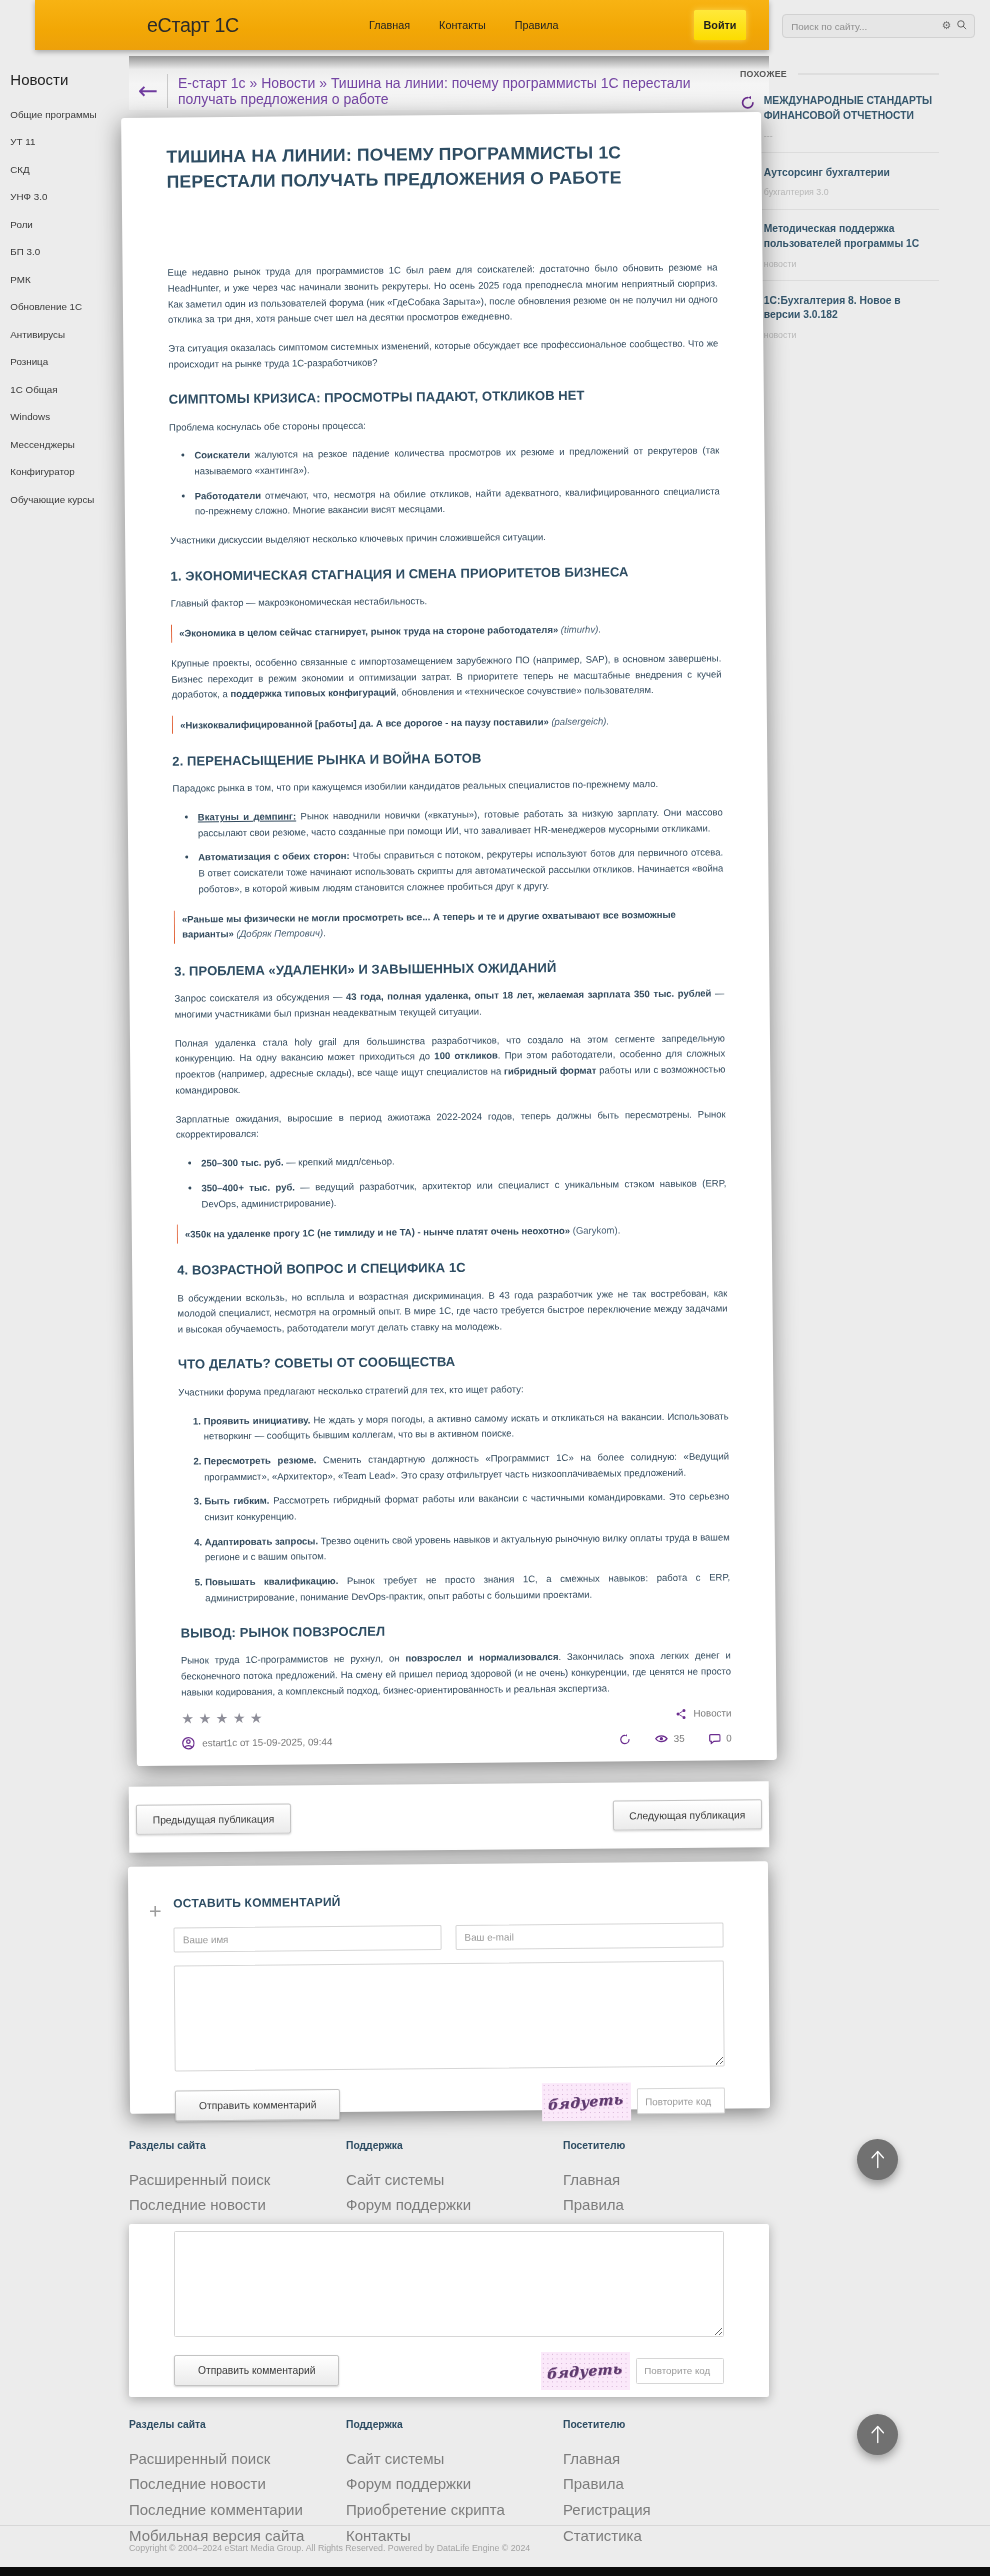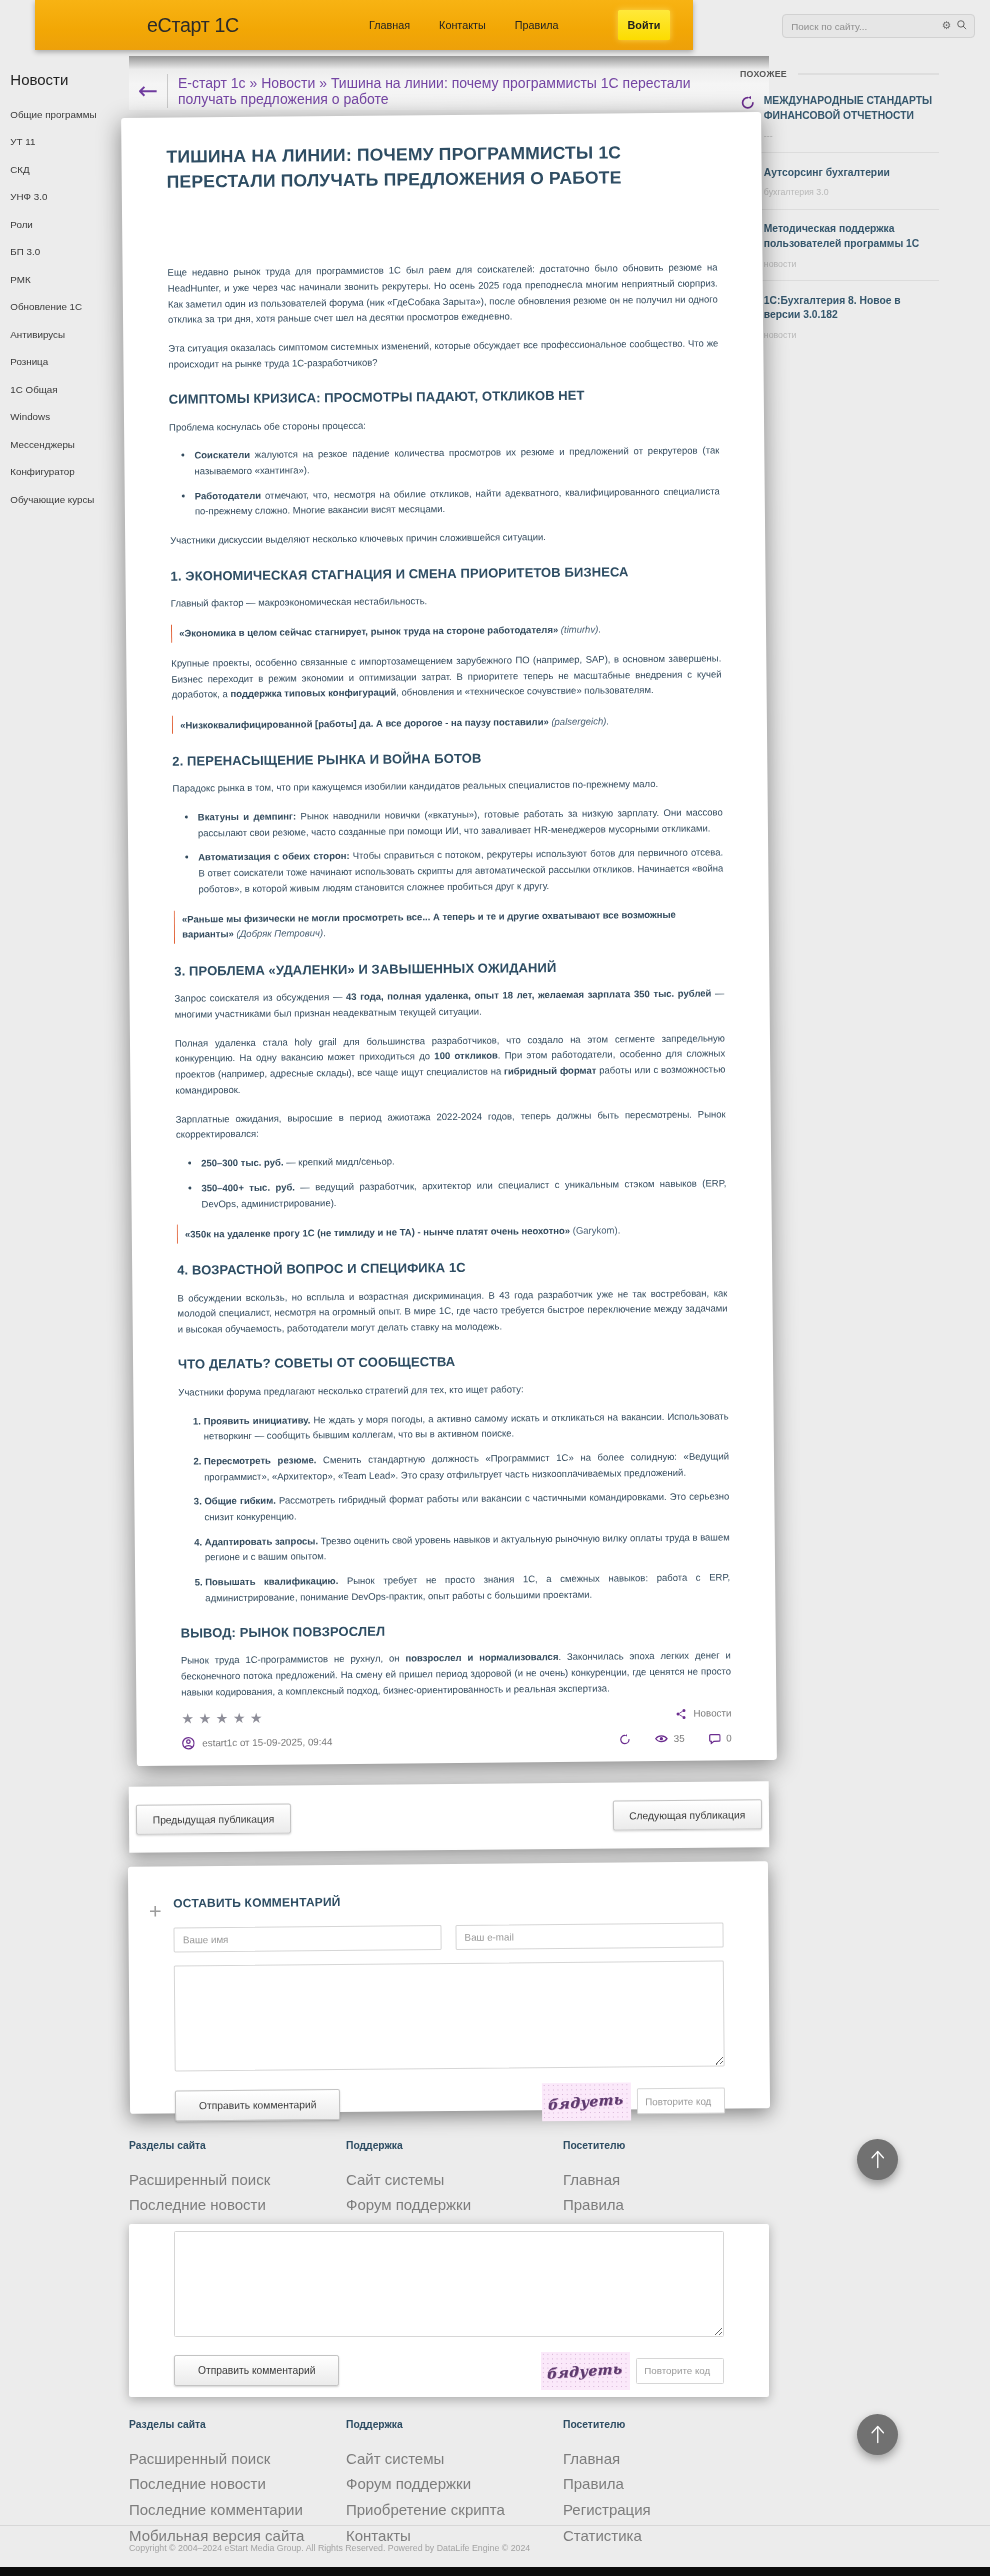--- a/index.html
+++ b/index.html
@@ -1,20 +1,20 @@
 <!DOCTYPE html>
 <html lang="ru" style="font-size:8.3px"><head>
 <meta charset="utf-8">
 <style>
   * { margin:0; padding:0; box-sizing:border-box; }
   body { background:#e9e9e9; font-family:"Liberation Sans", sans-serif; }
   .page { position:relative; width:991px; height:2576px; background:#ececec; overflow:hidden; }
 
   
-  .topbar { position:absolute; left:35px; top:0; width:658px; height:50px;
+  .topbar { position:absolute; left:35px; top:0; width:734px; height:50px;
     background:linear-gradient(180deg,#f8b313 0%,#f2a705 60%,#eda00a 100%);
     box-shadow:0 1.5px 5.2px rgba(0,0,0,.30); }
   .logo { position:absolute; left:112px; top:50%; transform:translateY(-50%);
     font-size:19.6px; color:#2b2b2b; letter-spacing:-0.3px; }
   .topnav { position:absolute; left:334px; top:0; height:100%; display:flex; align-items:center; gap:29px; }
   .topnav .nav-link { font-size:10.8px; color:#222; cursor:pointer; }
   .login-btn { position:absolute; right:23px; top:50%; transform:translateY(-50%);
     width:52px; height:30px; background:linear-gradient(#ffe93a,#fcdc00); border:0; border-radius:1.5px;
     font-family:inherit; font-size:10.8px; font-weight:700; color:#1e1e1e; cursor:pointer;
     box-shadow:0 0 6.2px rgba(255,240,120,.65); }
@@ -248,41 +248,41 @@
         </ul>
         <p><span>Участники дискуссии выделяют несколько ключевых причин сложившейся ситуации.</span></p>
         <h2>1. ЭКОНОМИЧЕСКАЯ СТАГНАЦИЯ И СМЕНА ПРИОРИТЕТОВ БИЗНЕСА</h2>
         <p><span>Главный фактор — макроэкономическая нестабильность.</span></p>
         <div class="quote"><span style="font-weight: 700;">«Экономика в целом сейчас стагнирует, рынок труда на стороне работодателя»</span><span> </span><span class="i" style="font-style: italic;">(timurhv)</span><span>.</span></div>
         <p><span>Крупные проекты, особенно связанные с импортозамещением зарубежного ПО (например, SAP), в основном завершены. Бизнес переходит в режим экономии и оптимизации затрат. В приоритете теперь не масштабные внедрения с кучей доработок, а </span><span style="font-weight: 700;">поддержка типовых конфигураций</span><span>, обновления и «техническое сочувствие» пользователям.</span></p>
         <div class="quote"><span style="font-weight: 700;">«Низкоквалифицированной [работы] да. А все дорогое - на паузу поставили»</span><span> </span><span class="i" style="font-style: italic;">(palsergeich)</span><span>.</span></div>
         <h2>2. ПЕРЕНАСЫЩЕНИЕ РЫНКА И ВОЙНА БОТОВ</h2>
         <p><span>Парадокс рынка в том, что при кажущемся изобилии кандидатов реальных специалистов по-прежнему мало.</span></p>
         <ul>
-          <li><span style="font-weight: 700;">Вкатуны и демпинг:</span><span> Рынок наводнили новички («вкатуны»), готовые работать за низкую зарплату. Они массово рассылают свои резюме, часто созданные при помощи ИИ, что заваливает HR-менеджеров мусорными откликами.</span></li>
+          <li><span style="font-weight: 700; text-decoration: underline;">Вкатуны и демпинг:</span><span> Рынок наводнили новички («вкатуны»), готовые работать за низкую зарплату. Они массово рассылают свои резюме, часто созданные при помощи ИИ, что заваливает HR-менеджеров мусорными откликами.</span></li>
           <li><span style="font-weight: 700;">Автоматизация с обеих сторон:</span><span> Чтобы справиться с потоком, рекрутеры используют ботов для первичного отсева. В ответ соискатели тоже начинают использовать скрипты для автоматической рассылки откликов. Начинается «война роботов», в которой живым людям становится сложнее пробиться друг к другу.</span></li>
         </ul>
         <div class="quote"><span style="font-weight: 700;">«Раньше мы физически не могли просмотреть все... А теперь и те и другие охватывают все возможные варианты»</span><span> </span><span class="i" style="font-style: italic;">(Добряк Петрович)</span><span>.</span></div>
         <h2>3. ПРОБЛЕМА «УДАЛЕНКИ» И ЗАВЫШЕННЫХ ОЖИДАНИЙ</h2>
         <p><span>Запрос соискателя из обсуждения — </span><span style="font-weight: 700;">43 года, полная удаленка, опыт 18 лет, желаемая зарплата 350 тыс. рублей</span><span> — многими участниками был признан неадекватным текущей ситуации.</span></p>
         <p><span>Полная удаленка стала holy grail для большинства разработчиков, что создало на этом сегменте запредельную конкуренцию. На одну вакансию может приходиться до </span><span style="font-weight: 700;">100 откликов</span><span>. При этом работодатели, особенно для сложных проектов (например, адресные склады), все чаще ищут специалистов на </span><span style="font-weight: 700;">гибридный формат</span><span> работы или с возможностью командировок.</span></p>
         <p><span>Зарплатные ожидания, выросшие в период ажиотажа 2022-2024 годов, теперь должны быть пересмотрены. Рынок скорректировался:</span></p>
         <ul>
           <li><span style="font-weight: 700;">250–300 тыс. руб.</span><span> — крепкий мидл/сеньор.</span></li>
           <li><span style="font-weight: 700;">350–400+ тыс. руб.</span><span> — ведущий разработчик, архитектор или специалист с уникальным стэком навыков (ERP, DevOps, администрирование).</span></li>
         </ul>
         <div class="quote"><span style="font-weight: 700;">«350к на удаленке прогу 1С (не тимлиду и не ТА) - нынче платят очень неохотно»</span><span> </span><span class="i" style="">(Garykom)</span><span>.</span></div>
         <h2>4. ВОЗРАСТНОЙ ВОПРОС И СПЕЦИФИКА 1С</h2>
         <p><span>В обсуждении вскользь, но всплыла и возрастная дискриминация. В 43 года разработчик уже не так востребован, как молодой специалист, несмотря на огромный опыт. В мире 1С, где часто требуется быстрое переключение между задачами и высокая обучаемость, работодатели могут делать ставку на молодежь.</span></p>
         <h2>ЧТО ДЕЛАТЬ? СОВЕТЫ ОТ СООБЩЕСТВА</h2>
         <p><span>Участники форума предлагают несколько стратегий для тех, кто ищет работу:</span></p>
         <ol>
           <li><span style="font-weight: 700;">Проявить инициативу.</span><span> Не ждать у моря погоды, а активно самому искать и откликаться на вакансии. Использовать нетворкинг — сообщить бывшим коллегам, что вы в активном поиске.</span></li>
           <li><span style="font-weight: 700;">Пересмотреть резюме.</span><span> Сменить стандартную должность «Программист 1С» на более солидную: «Ведущий программист», «Архитектор», «Team Lead». Это сразу отфильтрует часть низкооплачиваемых предложений.</span></li>
-          <li><span style="font-weight: 700;">Общие гибким.</span><span> Рассмотреть гибридный формат работы или вакансии с частичными командировками. Это серьезно снизит конкуренцию.</span></li>
+          <li><span style="font-weight: 700;">Быть гибким.</span><span> Рассмотреть гибридный формат работы или вакансии с частичными командировками. Это серьезно снизит конкуренцию.</span></li>
           <li><span style="font-weight: 700;">Адаптировать запросы.</span><span> Трезво оценить свой уровень навыков и актуальную рыночную вилку оплаты труда в вашем регионе и с вашим опытом.</span></li>
           <li><span style="font-weight: 700;">Повышать квалификацию.</span><span> Рынок требует не просто знания 1С, а смежных навыков: работа с ERP, администрирование, понимание DevOps-практик, опыт работы с большими проектами.</span></li>
         </ol>
         <h2>ВЫВОД: РЫНОК ПОВЗРОСЛЕЛ</h2>
         <p><span>Рынок труда 1С-программистов не рухнул, он </span><span style="font-weight: 700;">повзрослел и нормализовался</span><span>. Закончилась эпоха легких денег и бесконечного потока предложений. На смену ей пришел период здоровой (и не очень) конкуренции, где ценятся не просто навыки кодирования, а комплексный подход, бизнес-ориентированность и реальная экспертиза.</span></p>
       </div>
 
     <div class="article-meta">
       <div class="meta-row">
         <span class="stars" id="stars">★★★★★</span>

